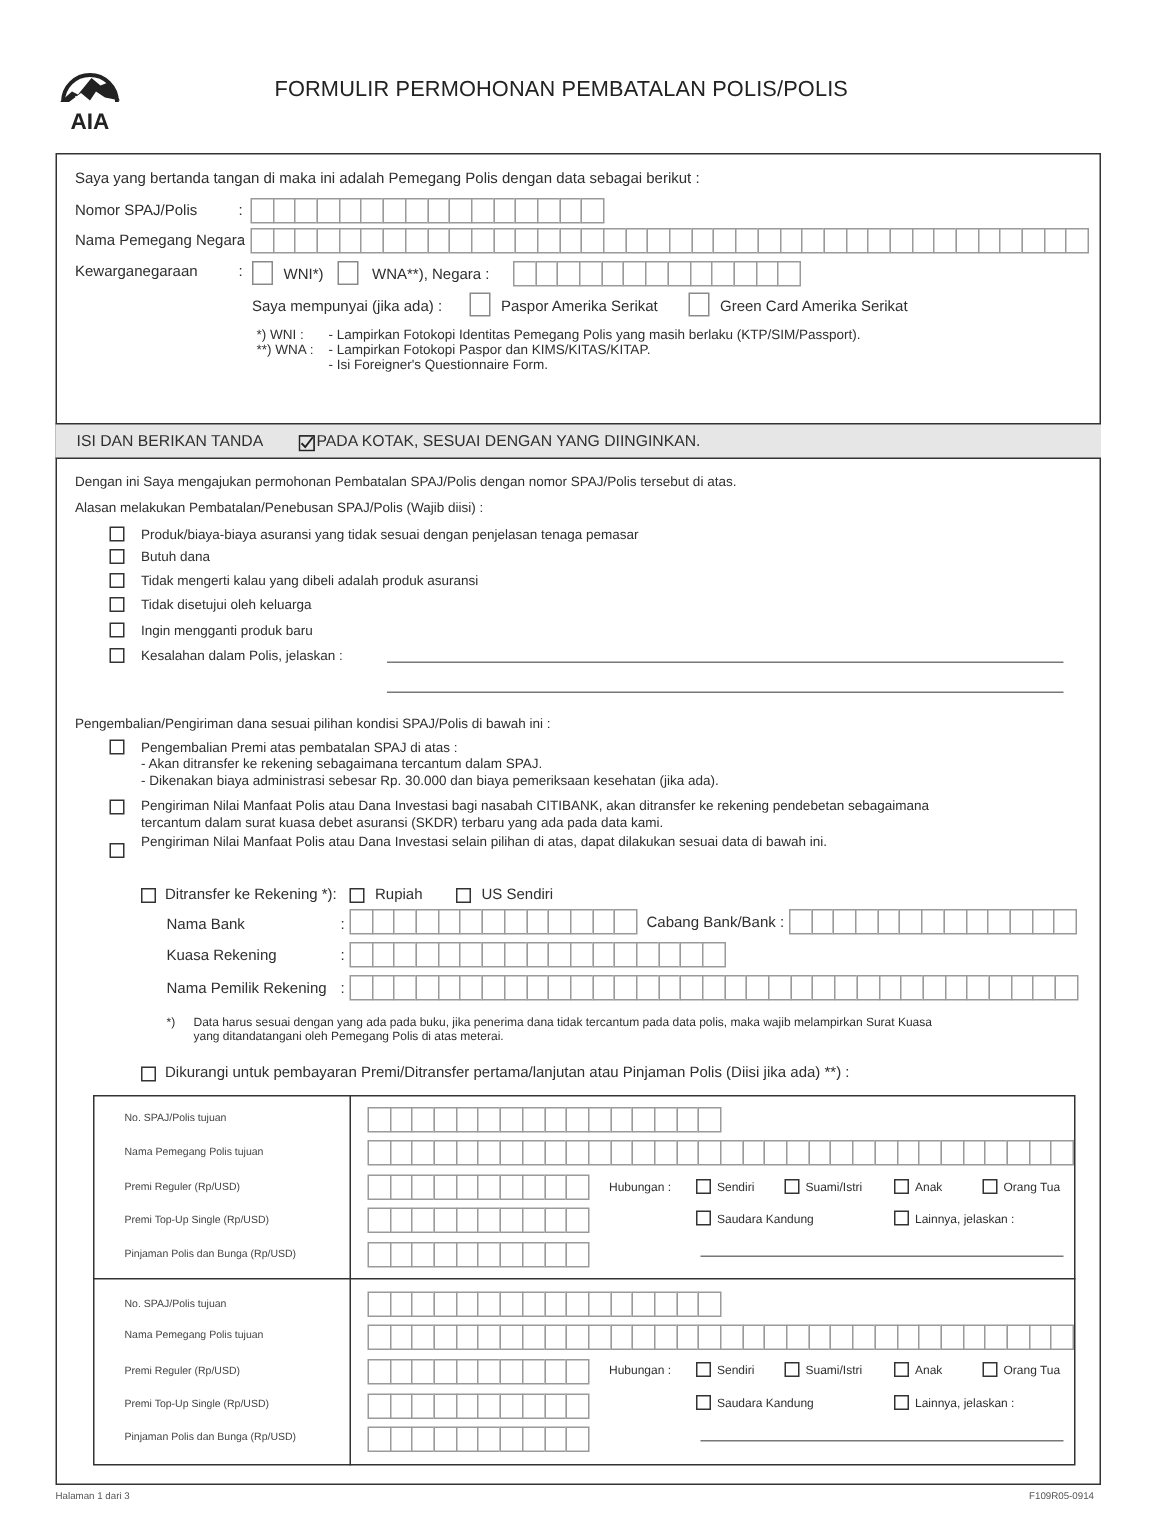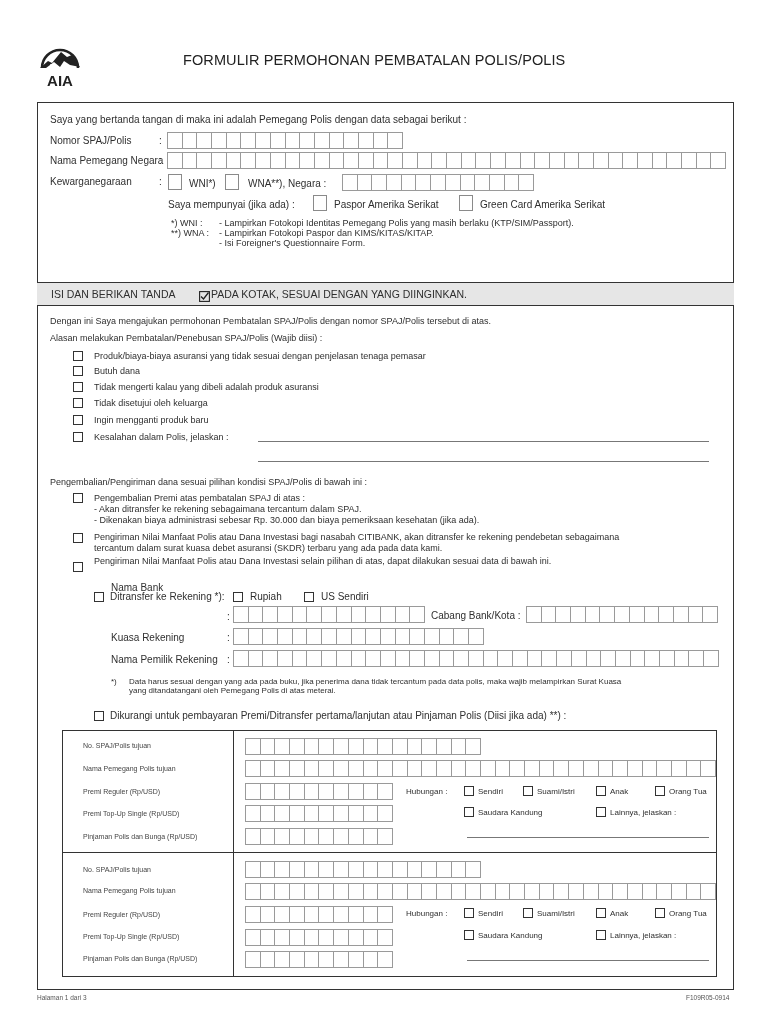--- a/index.html
+++ b/index.html
@@ -177,38 +177,38 @@
 <div class="chk" style="left:73px;top:562px;"></div>
 <div class="t t9" style="left:94px;top:545px;margin-top:11px;">Pengiriman Nilai Manfaat Polis atau Dana Investasi selain pilihan di atas, dapat dilakukan sesuai data di bawah ini.</div>
 
 <div class="chk" style="left:94px;top:592px;"></div>
 <div class="t" style="left:110px;top:591px;">Ditransfer ke Rekening *):</div>
 <div class="chk" style="left:233px;top:592px;"></div>
 <div class="t" style="left:250px;top:591px;">Rupiah</div>
 <div class="chk" style="left:304px;top:592px;"></div>
 <div class="t" style="left:321px;top:591px;">US Sendiri</div>
 
-<div class="t" style="left:111px;top:582px;">Nama Bank</div>
+<div class="t" style="left:111px;top:611px;">Nama Bank</div>
 <div class="t" style="left:227px;top:611px;">:</div>
 <div class="boxes" style="left:233px;top:606px;">
     <span style="width: 15.7px; height: 17px;"></span>
     <span style="width: 15.7px; height: 17px;"></span>
     <span style="width: 15.7px; height: 17px;"></span>
     <span style="width: 15.7px; height: 17px;"></span>
     <span style="width: 15.7px; height: 17px;"></span>
     <span style="width: 15.7px; height: 17px;"></span>
     <span style="width: 15.7px; height: 17px;"></span>
     <span style="width: 15.7px; height: 17px;"></span>
     <span style="width: 15.7px; height: 17px;"></span>
     <span style="width: 15.7px; height: 17px;"></span>
     <span style="width: 15.7px; height: 17px;"></span>
     <span style="width: 15.7px; height: 17px;"></span>
     <span style="width: 15.7px; height: 17px;"></span>
   </div>
-<div class="t" style="left:431px;top:610px;">Cabang Bank/Kota :</div>
+<div class="t" style="left:431px;top:610px;">Cabang Bank/Bank :</div>
 <div class="boxes" style="left:526px;top:606px;">
     <span style="width: 15.7px; height: 17px;"></span>
     <span style="width: 15.7px; height: 17px;"></span>
     <span style="width: 15.7px; height: 17px;"></span>
     <span style="width: 15.7px; height: 17px;"></span>
     <span style="width: 15.7px; height: 17px;"></span>
     <span style="width: 15.7px; height: 17px;"></span>
     <span style="width: 15.7px; height: 17px;"></span>
     <span style="width: 15.7px; height: 17px;"></span>
     <span style="width: 15.7px; height: 17px;"></span>

